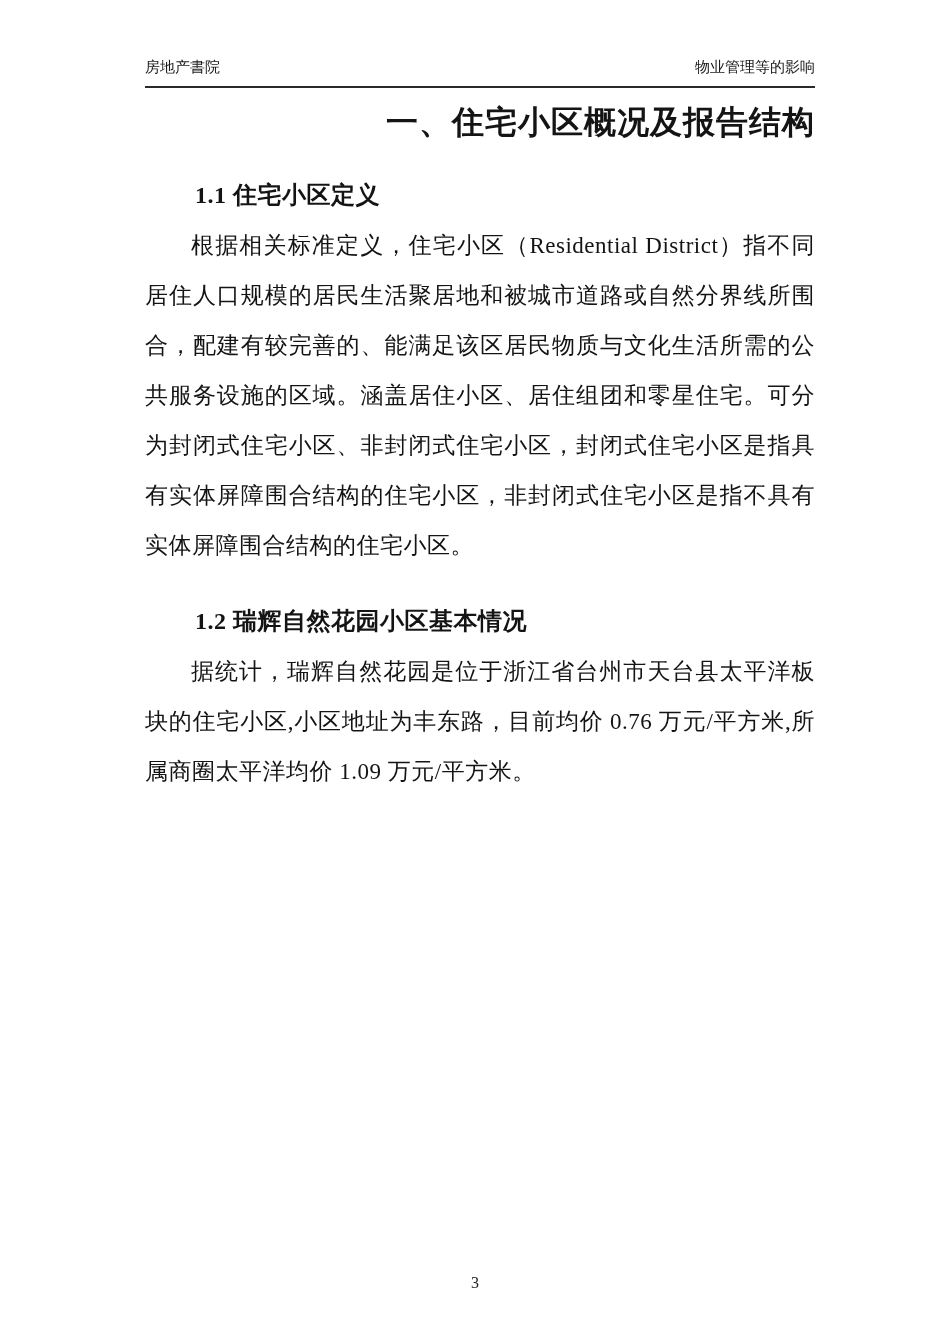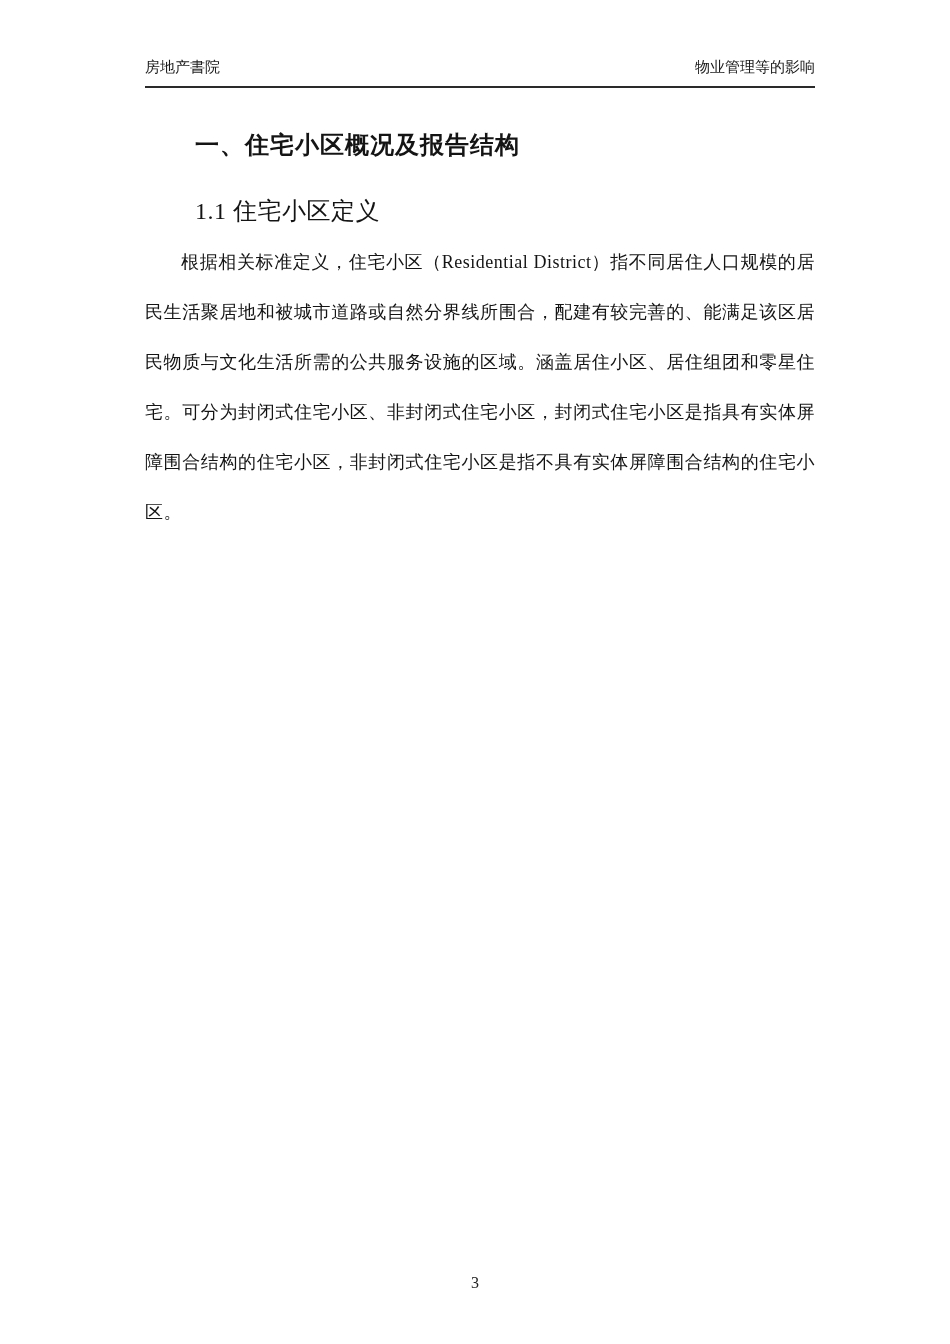--- a/index.html
+++ b/index.html
@@ -30,33 +30,34 @@
     font-size: 15px;
     color: #1a1a1a;
     padding-bottom: 9px;
   }
   .header-rule {
     border: none;
     border-top: 2px solid #2a2a2a;
     margin: 0;
   }
   .chapter-title {
-    font-size: 24px;
+    font-size: 32px;
     font-weight: bold;
-    margin: 41px 0 10px 50px;
+    margin: 13px 0 10px 50px;
     letter-spacing: 1px;
+    text-align: right;
   }
   .section-heading {
     font-size: 24px;
-    font-weight: normal;
+    font-weight: bold;
     margin: 34px 0 10px 50px;
     letter-spacing: 0.5px;
   }
   .body-para {
-    font-size: 18px;
+    font-size: 23px;
     line-height: 50px;
     text-align: justify;
     text-justify: inter-ideograph;
     text-indent: 2em;
     margin: 8px 0 0 0;
     letter-spacing: 0.5px;
   }
   .page-footer {
     position: absolute;
     left: 0;
@@ -81,20 +82,22 @@
   <main>
 
     <h1 class="chapter-title">一、住宅小区概况及报告结构</h1>
 
     <section>
       <h2 class="section-heading">1.1 住宅小区定义</h2>
       <p class="body-para">根据相关标准定义，住宅小区（Residential District）指不同居住人口规模的居民生活聚居地和被城市道路或自然分界线所围合，配建有较完善的、能满足该区居民物质与文化生活所需的公共服务设施的区域。涵盖居住小区、居住组团和零星住宅。可分为封闭式住宅小区、非封闭式住宅小区，封闭式住宅小区是指具有实体屏障围合结构的住宅小区，非封闭式住宅小区是指不具有实体屏障围合结构的住宅小区。</p>
     </section>
 
     <section>
+      <h2 class="section-heading">1.2 瑞辉自然花园小区基本情况</h2>
+      <p class="body-para">据统计，瑞辉自然花园是位于浙江省台州市天台县太平洋板块的住宅小区,小区地址为丰东路，目前均价 0.76 万元/平方米,所属商圈太平洋均价 1.09 万元/平方米。</p>
     </section>
 
 
   </main>
 
   <footer class="page-footer">
     <span>3</span>
   </footer>
 
 </div>

